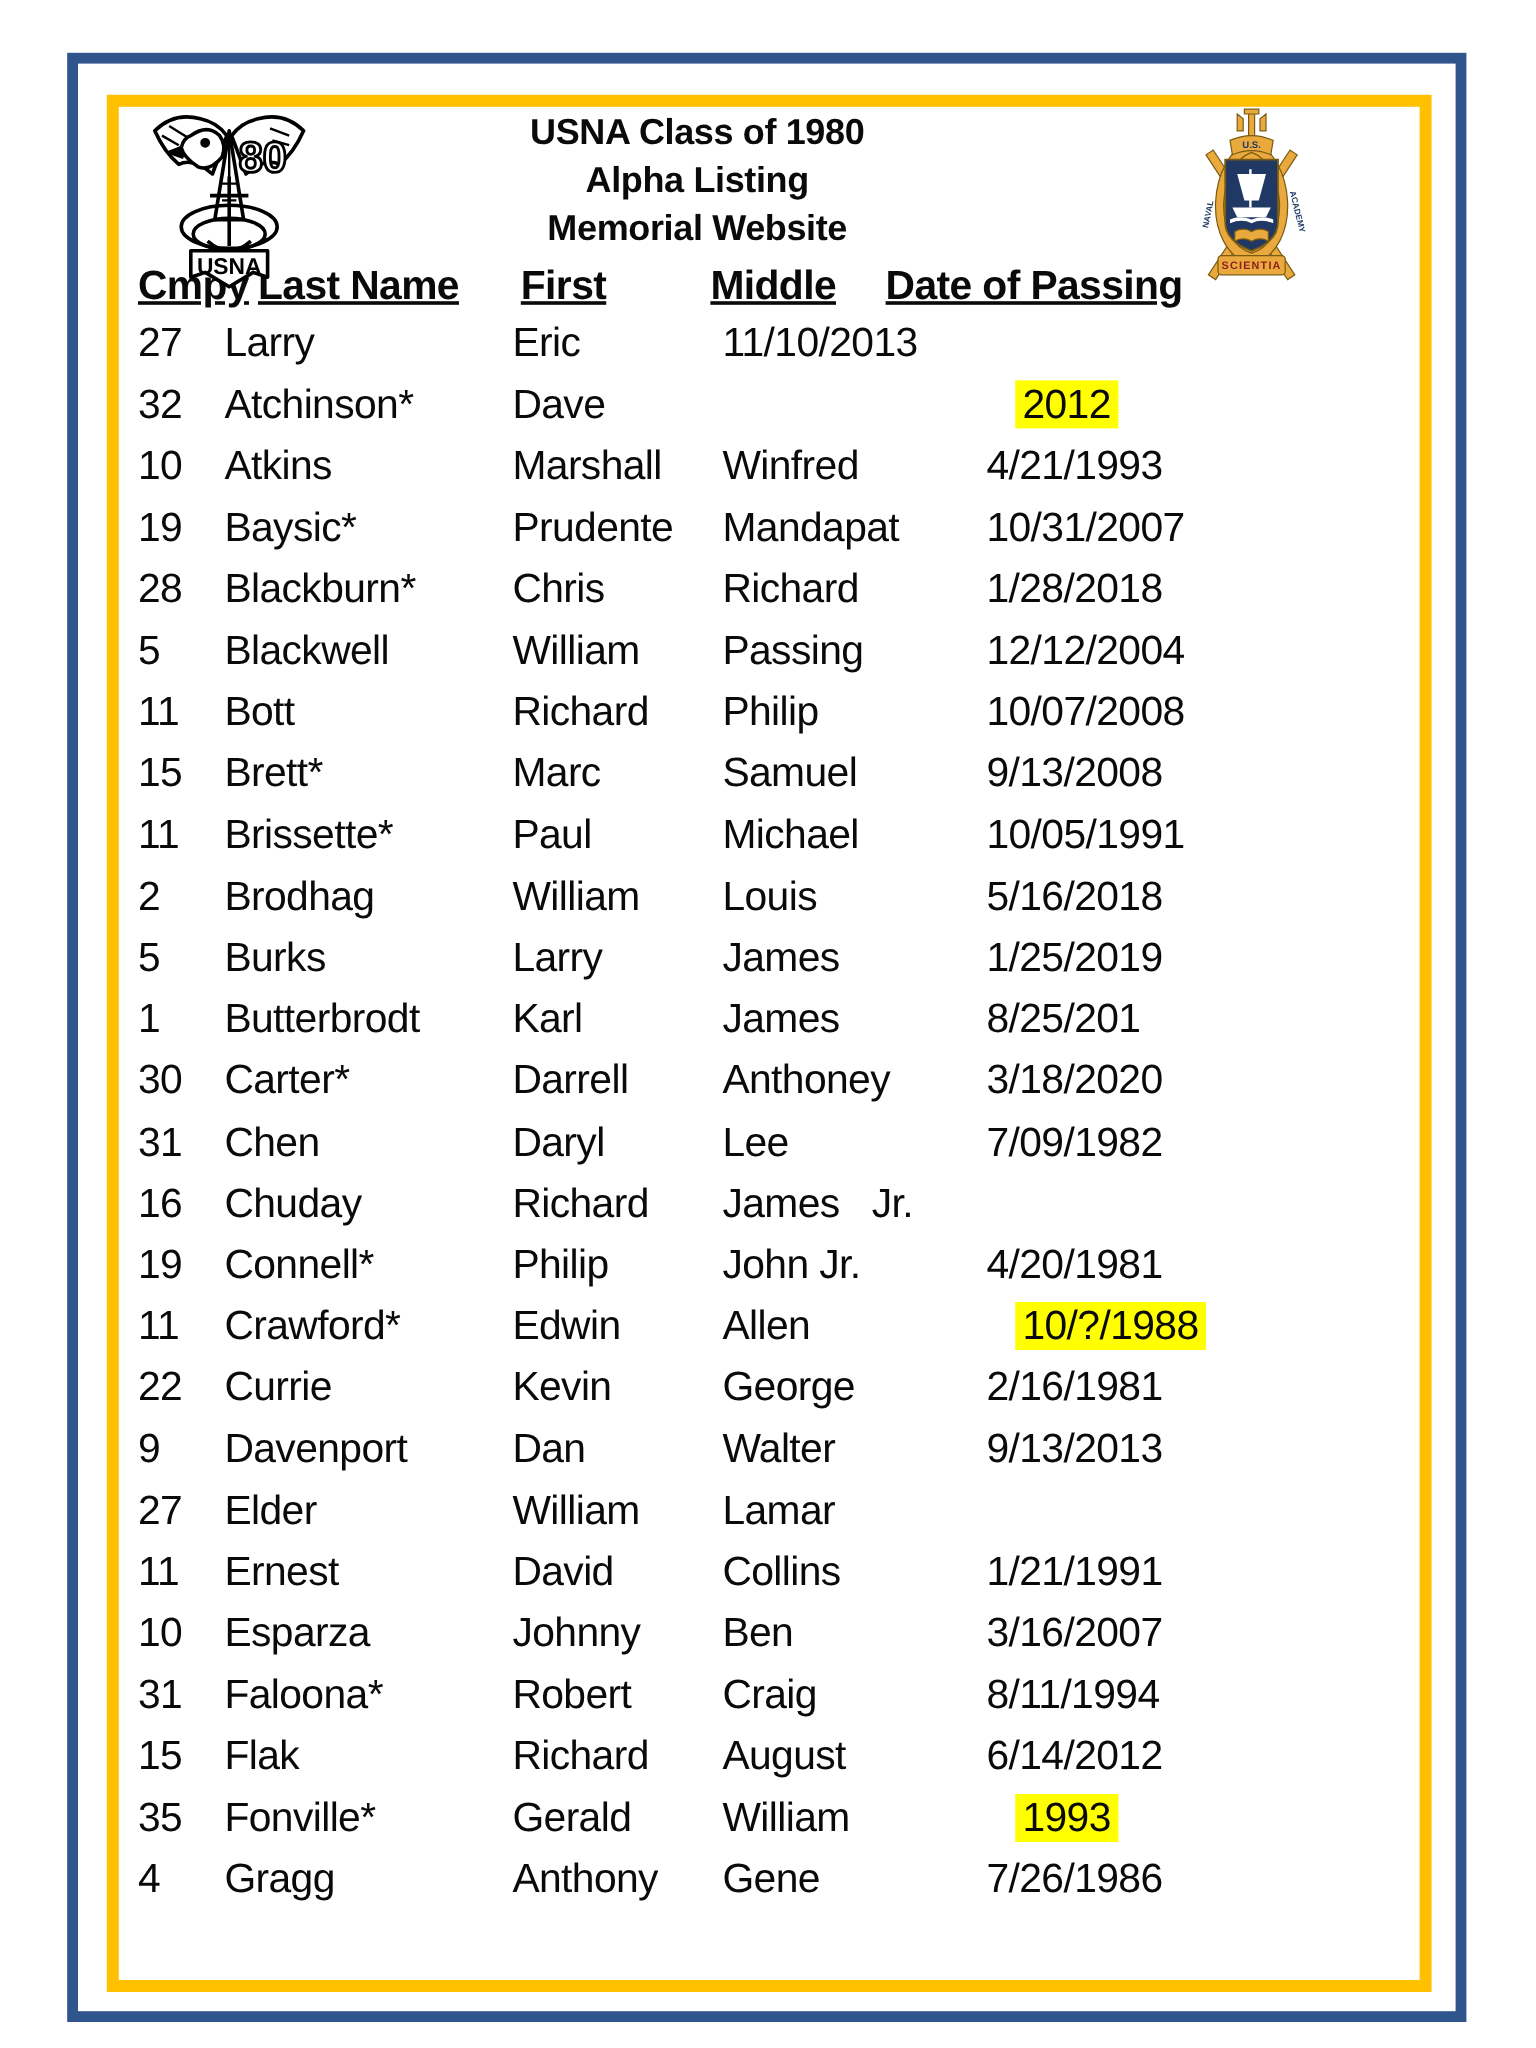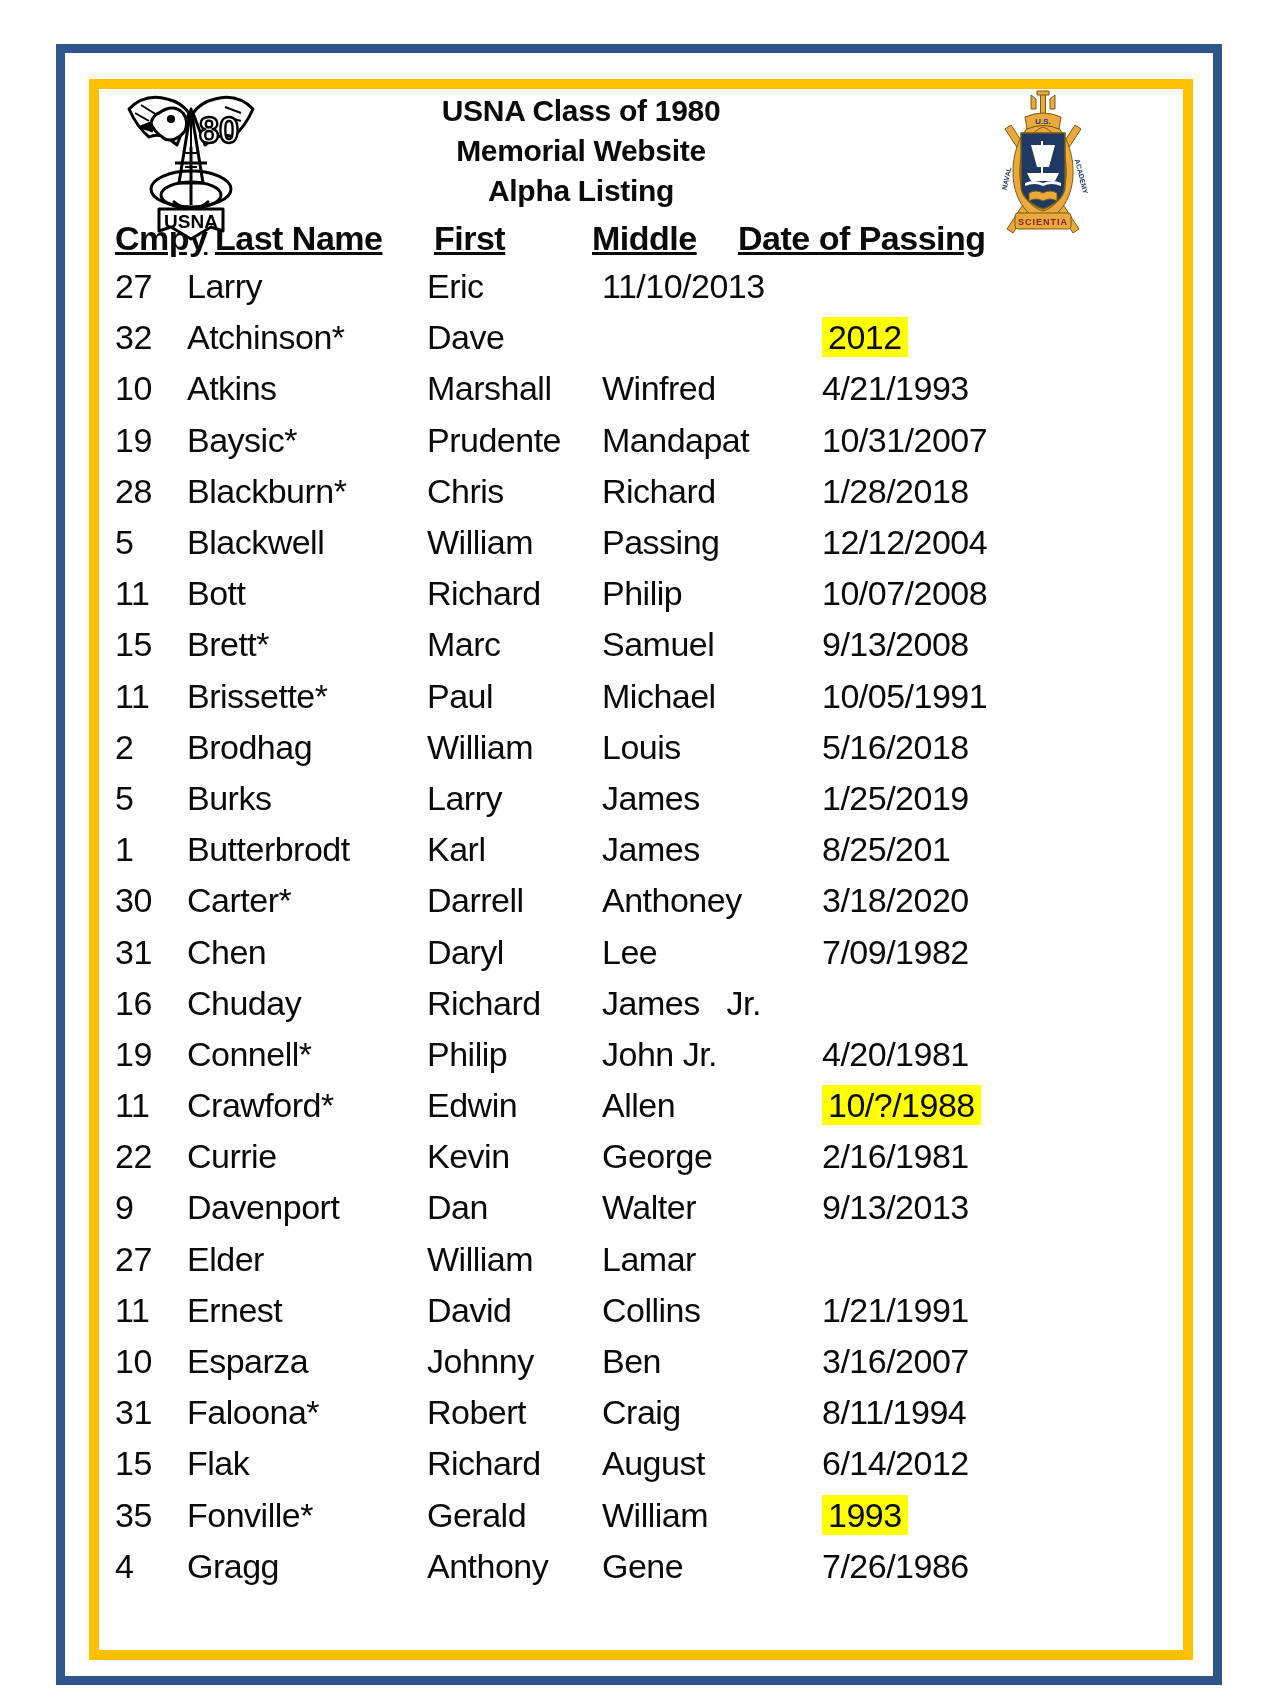--- a/index.html
+++ b/index.html
@@ -20,21 +20,21 @@
   .thead{display:grid;grid-template-columns:100px 219px 158px 188px 1fr;
          padding-left:16px;font-weight:bold;font-size:34px;height:46px;
          align-items:center;margin-top:4px;letter-spacing:-0.5px;text-decoration:underline;}
   .thead .h{white-space:nowrap;}
   .thead .h-date{margin-left:-42px;}
 
   .rows .row{display:grid;grid-template-columns:72px 240px 175px 220px 1fr;
              padding-left:16px;font-size:34px;height:51.2px;align-items:center;
              letter-spacing:-0.5px;}
   .c{white-space:pre;overflow:visible;}
-  .hl{background:var(--highlight,#FFFF00);padding:1px 6px;}
+  .hl{background:var(--highlight,#FFFF00);padding:1px 6px;margin-left:24px;}
 </style>
 </head>
 <body>
 
 <div class="page">
   <div class="outer">
     <div class="inner">
       <div class="content">
 
         <svg class="crest" viewBox="0 0 152 156">
@@ -88,22 +88,22 @@
 
           <path d="M42,104 Q49,100 56,104 Q63,100 70,104 L70,112 Q63,108 56,112 Q49,108 42,112 Z" fill="#E9A93D" stroke="#7a5b13" stroke-width="1"></path>
           <text x="56" y="34.5" font-family="Liberation Sans, sans-serif" font-size="8" font-weight="bold" fill="#1F3864" text-anchor="middle">U.S.</text>
           <text x="56" y="135.5" font-family="Liberation Sans, sans-serif" font-size="9" font-weight="bold" fill="#8B2020" text-anchor="middle" letter-spacing="1">SCIENTIA</text>
           <text x="22" y="90" font-family="Liberation Sans, sans-serif" font-size="7" font-weight="bold" fill="#1F3864" text-anchor="middle" transform="rotate(-78 22 90)">NAVAL</text>
           <text x="92" y="88" font-family="Liberation Sans, sans-serif" font-size="7" font-weight="bold" fill="#1F3864" text-anchor="middle" transform="rotate(76 92 88)">ACADEMY</text>
         </svg>
 
         <div class="title-block">
           <div>USNA Class of 1980</div>
+          <div>Alpha Listing</div>
           <div>Memorial Website</div>
-          <div>Alpha Listing</div>
         </div>
 
         <div class="thead">
           <span class="h">Cmpy</span>
           <span class="h">Last Name</span>
           <span class="h">First</span>
           <span class="h">Middle</span>
           <span class="h h-date">Date of Passing</span>
         </div>
 

